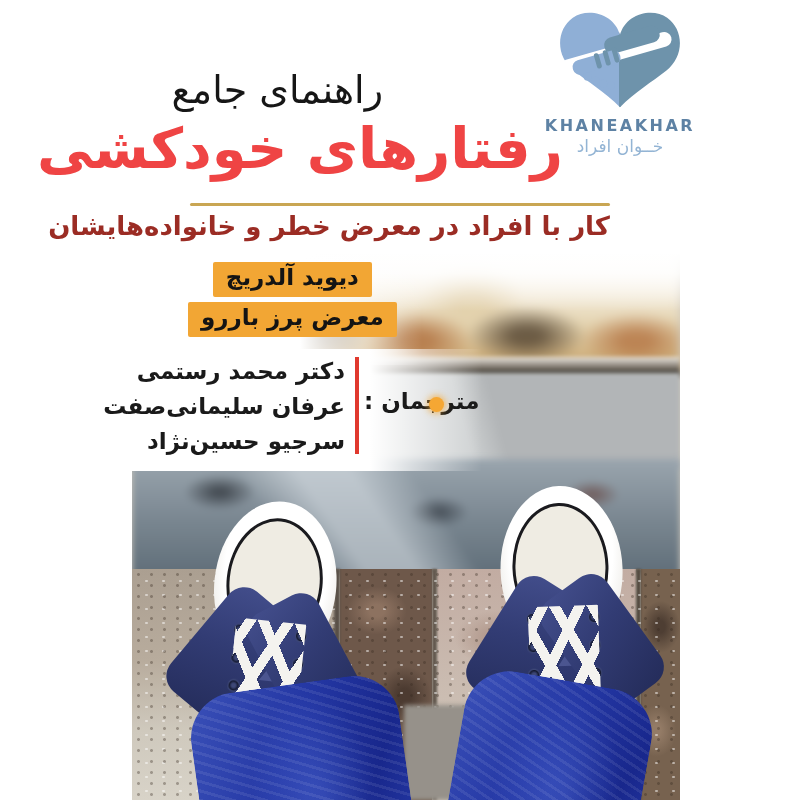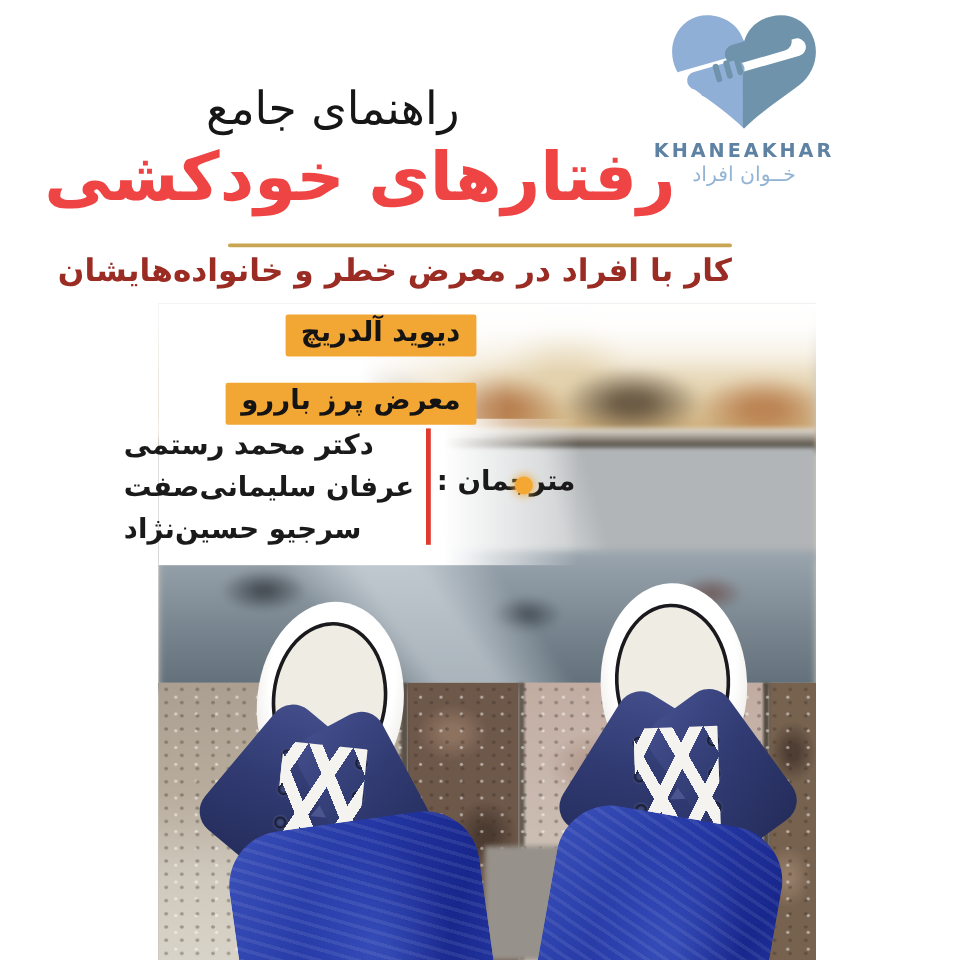--- a/index.html
+++ b/index.html
@@ -18,25 +18,25 @@
   .logo-latin{color:var(--logoText);font-weight:bold;font-size:16px;letter-spacing:2.5px;margin-top:2px}
   .logo-persian{direction:rtl;color:var(--logoTextLight);font-size:17px;margin-top:1px}
 
   
   .title1{position:absolute;top:68px;right:417px;font-size:38px;font-weight:normal;color:#161616;direction:rtl;white-space:nowrap;z-index:55}
   .title2{position:absolute;top:116px;right:237px;font-size:56px;font-weight:bold;color:#ef4444;direction:rtl;white-space:nowrap;z-index:55}
   .gold-line{position:absolute;left:190px;top:203px;width:420px;height:3px;background:var(--gold);border-radius:2px;z-index:55}
   .subtitle{position:absolute;top:211px;right:190px;font-size:26px;font-weight:bold;color:var(--maroon);direction:rtl;white-space:nowrap;z-index:55}
 
   
-  .badges{position:absolute;left:188px;top:262px;display:flex;flex-direction:column;align-items:flex-end;gap:22px;z-index:55}
+  .badges{position:absolute;left:188px;top:262px;display:flex;flex-direction:column;align-items:center;gap:5px;z-index:55}
   .badge{background:var(--orange);color:#141414;font-size:23px;font-weight:bold;direction:rtl;padding:2px 13px 7px;border-radius:2px;white-space:nowrap}
 
   
-  .tr-names{position:absolute;right:455px;top:354px;text-align:left;direction:rtl;font-size:23px;font-weight:bold;color:#1a1a1a;line-height:35px;white-space:nowrap;z-index:55}
+  .tr-names{position:absolute;right:455px;top:354px;text-align:right;direction:rtl;font-size:23px;font-weight:bold;color:#1a1a1a;line-height:35px;white-space:nowrap;z-index:55}
   .tr-divider{position:absolute;left:355px;top:357px;width:4px;height:97px;background:var(--red);z-index:55}
   .tr-label{position:absolute;left:364px;top:388px;font-size:23px;font-weight:bold;color:#1a1a1a;direction:rtl;white-space:nowrap;z-index:55}
   .tr-dot{position:absolute;left:429px;top:397px;width:15px;height:15px;border-radius:50%;background:var(--dot);box-shadow:0 0 6px 2px rgba(245,167,51,.65);z-index:55}
 
   
   .photo{position:absolute;left:132px;top:253px;width:548px;height:547px;overflow:hidden;background:#cfc9bd}
   .photo *{position:absolute}
 
   .trees{left:0;top:0;width:100%;height:118px;
     background:

